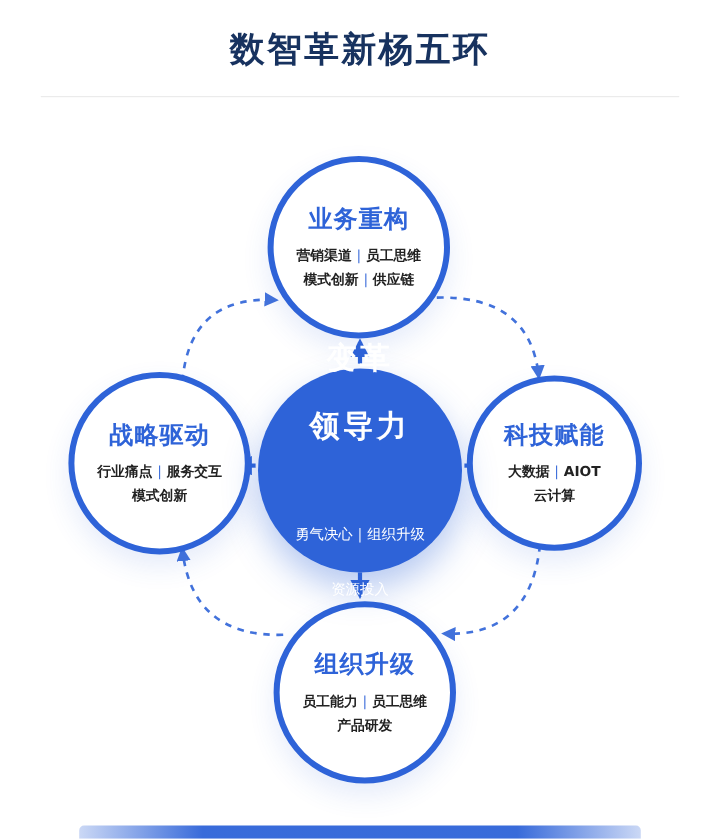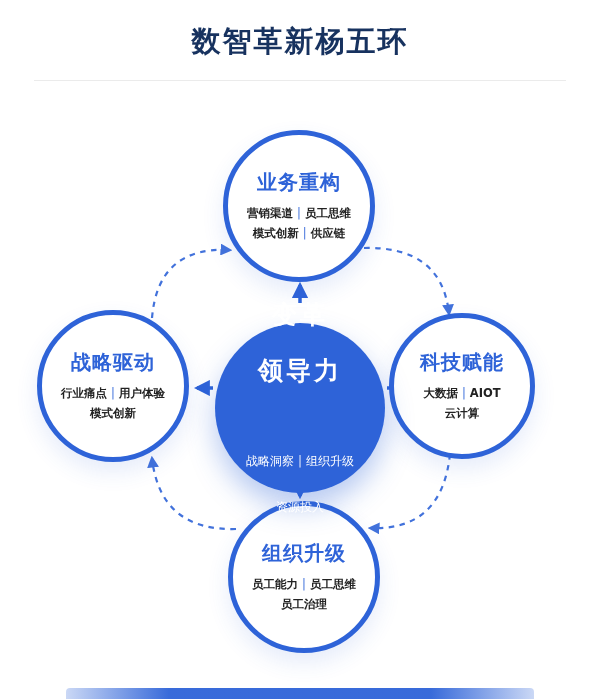--- a/index.html
+++ b/index.html
@@ -25,33 +25,33 @@
   .diagram{position:absolute;left:0;top:0;width:600px;height:699px;text-decoration:underline;}
   .connectors{position:absolute;left:0;top:0;pointer-events:none;}
 
   .node{
     position:absolute;border-radius:50%;background:#ffffff;
     border:5px solid var(--accent);box-sizing:border-box;
     display:flex;flex-direction:column;align-items:center;justify-content:center;
     text-align:center;box-shadow:0 10px 22px rgba(46,99,216,.12);
   }
   .node-top   {left:223px;top:130px;width:152px;height:152px;}
-  .node-left  {left:37px; top:310px;width:152px;height:152px;}
+  .node-left  {left:57px; top:310px;width:152px;height:152px;}
   .node-right {left:389px;top:313px;width:146px;height:146px;}
   .node-bottom{left:228px;top:501px;width:152px;height:152px;}
 
   .node-title{
     font-size:20px;font-weight:700;color:var(--accent);
     letter-spacing:1px;margin-bottom:7px;
   }
   .node-sub{font-size:11.5px;font-weight:600;color:#222222;line-height:1.75;}
   .sep{color:var(--accent);margin:0 4px;font-weight:400;opacity:.9;}
 
   .node-center{
-    left:215px;top:323px;width:170px;height:170px;
+    left:215px;top:307px;width:170px;height:170px;
     background:var(--accent);border:none;color:#ffffff;
     box-shadow:0 14px 28px rgba(46,99,216,.35);
     gap:25px;
   }
   .center-title{font-size:25px;font-weight:700;color:#ffffff;line-height:1.25;letter-spacing:3px;}
   .center-divider{width:26px;height:2px;background:rgba(255,255,255,.85);margin:7px auto 8px;border-radius:1px;}
   .center-sub{font-size:12px;color:#ffffff;font-weight:500;line-height:1.7;}
   .center-sub .sep{color:#ffffff;opacity:.85;}
 
   
@@ -99,41 +99,41 @@
     </svg>
 
     <div class="node node-top">
       <div class="node-title">业务重构</div>
       <div class="node-sub"><span>营销渠道</span><span class="sep">|</span><span>员工思维</span></div>
       <div class="node-sub"><span>模式创新</span><span class="sep">|</span><span>供应链</span></div>
     </div>
 
     <div class="node node-left">
       <div class="node-title">战略驱动</div>
-      <div class="node-sub"><span>行业痛点</span><span class="sep">|</span><span>用户体验</span></div>
+      <div class="node-sub"><span>行业痛点</span><span class="sep">|</span><span>服务交互</span></div>
       <div class="node-sub"><span>模式创新</span></div>
     </div>
 
     <div class="node node-right">
       <div class="node-title">科技赋能</div>
       <div class="node-sub"><span>大数据</span><span class="sep">|</span><span>AIOT</span></div>
       <div class="node-sub"><span>云计算</span></div>
     </div>
 
     <div class="node node-bottom">
       <div class="node-title">组织升级</div>
       <div class="node-sub"><span>员工能力</span><span class="sep">|</span><span>员工思维</span></div>
-      <div class="node-sub"><span>员工治理</span></div>
+      <div class="node-sub"><span>产品研发</span></div>
     </div>
 
     <div class="node node-center">
       <div class="center-title">变革</div>
       <div class="center-title">领导力</div>
       <div class="center-divider"></div>
-      <div class="center-sub"><span>战略洞察</span><span class="sep">|</span><span>组织升级</span></div>
+      <div class="center-sub"><span>勇气决心</span><span class="sep">|</span><span>组织升级</span></div>
       <div class="center-sub"><span>资源投入</span></div>
     </div>
 
   </div>
 
   <div class="footer-bar"></div>
 
 </div>
 
 </body></html>

